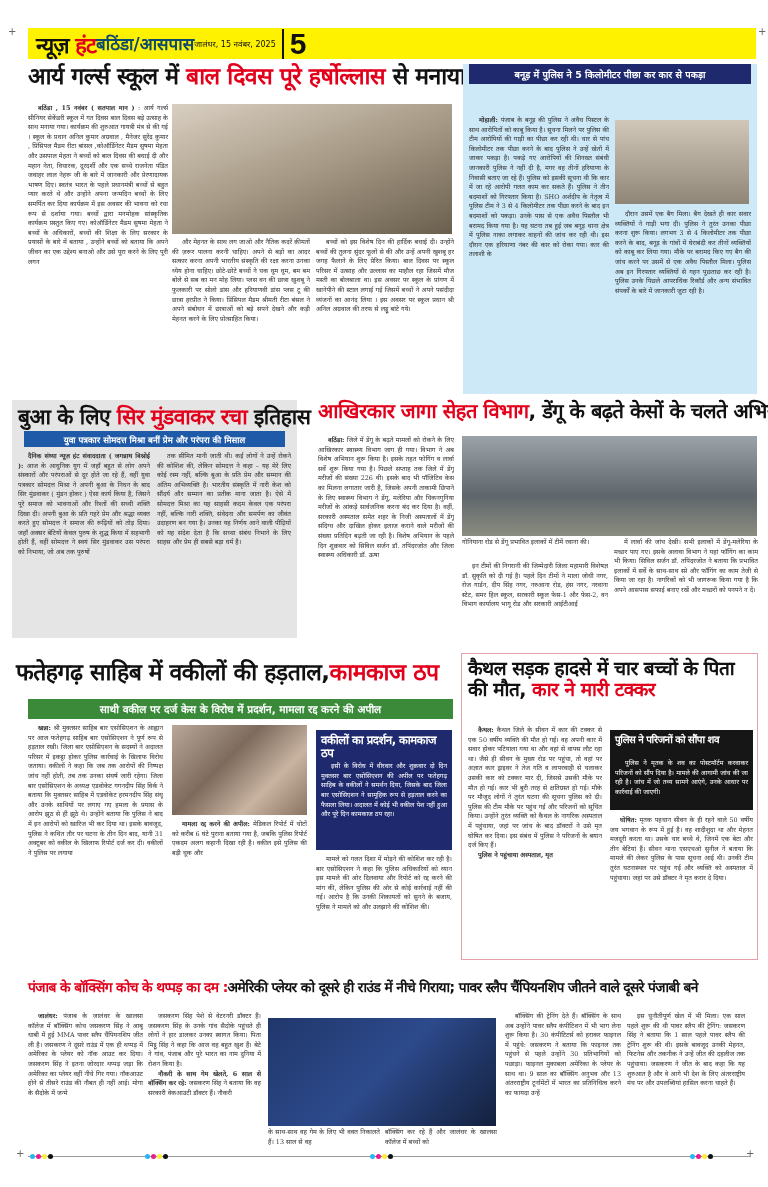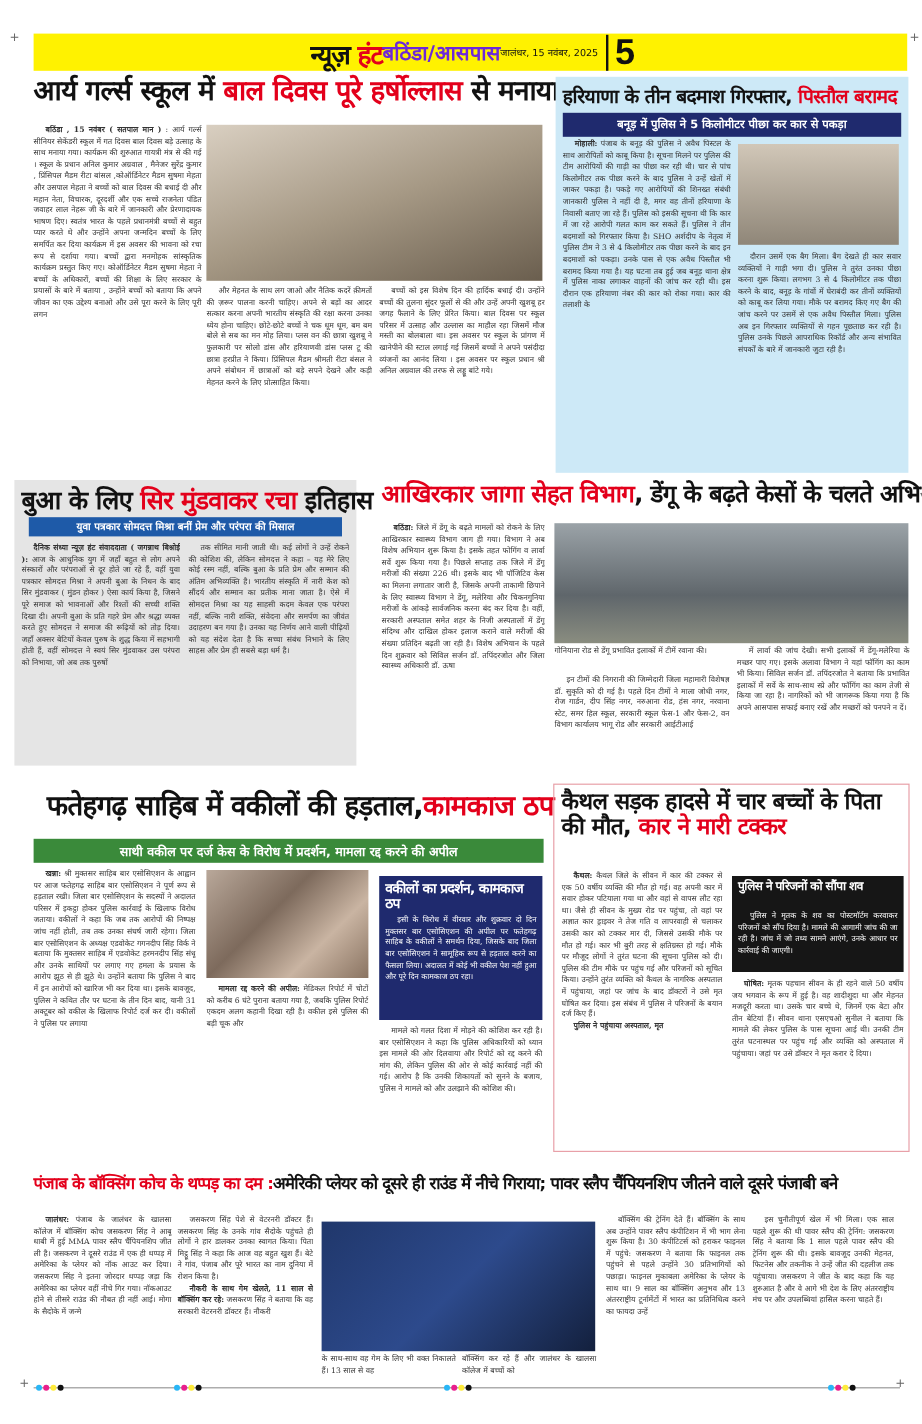--- a/index.html
+++ b/index.html
@@ -1,21 +1,21 @@
 <!DOCTYPE html>
 <html><head>
 <meta charset="utf-8">
 <style>
 *{box-sizing:border-box;margin:0;padding:0}
 body{width:768px;height:1187px;background:#fff;font-family:"DejaVu Serif",serif;color:#222;position:relative;overflow:hidden}
 .abs{position:absolute}
-.masthead{left:28px;top:28px;width:728px;height:31px;background:#fff200;display:flex;align-items:center;justify-content:center;padding:0 4px 0 8px}
+.masthead{left:28px;top:28px;width:728px;height:31px;background:#fff200;display:flex;align-items:center;justify-content:flex-start;padding:0 4px 0 8px}
 .logo{font-family:"DejaVu Sans",sans-serif;font-weight:bold;font-size:22px;letter-spacing:-1px}
 .logo .a{color:#111}.logo .b{color:#e3001b}
-.section{font-family:"DejaVu Sans",sans-serif;font-weight:bold;font-size:17px;color:#6d28d9}
+.section{font-family:"DejaVu Sans",sans-serif;font-weight:bold;font-size:17px;color:#0c4a6e}
 .dateblk{display:flex;align-items:center;gap:6px}
 .date{font-family:"DejaVu Sans",sans-serif;font-size:8px;color:#111}
 .pgnum{font-family:"Liberation Sans",sans-serif;font-weight:bold;font-size:30px;color:#111;border-left:2px solid #111;padding-left:6px;line-height:30px}
 .hl{font-family:"DejaVu Sans",sans-serif;font-weight:bold;line-height:1.1;color:#111;letter-spacing:-0.5px}
 .red{color:#e3001b}
 .txt{font-size:6.4px;line-height:9.6px;text-align:justify;color:#333}
 .txt p{text-indent:10px}
 .photo{background:linear-gradient(135deg,#b9a89a,#7d6a5c 40%,#c9b4a2 70%,#8a7462)}
 .photo2{background:linear-gradient(160deg,#d9cfc1,#a69985 50%,#6a5e4e)}
 .photo3{background:linear-gradient(180deg,#9ba3a8,#5f666b 60%,#8a8d80)}
@@ -56,24 +56,20 @@
 </div>
 <div class="abs photo2" style="left:172px;top:104px;width:280px;height:130px"></div>
 <div class="abs txt" style="left:172px;top:238px;width:138px;height:112px;overflow:hidden">
   <p>और मेहनत के साथ लग जाओ और नैतिक कदरें क़ीमतों की ज़रूर पालना करनी चाहिए। अपने से बड़ों का आदर सत्कार करना अपनी भारतीय संस्कृति की रक्षा करना उनका ध्येय होना चाहिए। छोटे-छोटे बच्चों ने चक धूम धूम, बम बम बोले से सब का मन मोह लिया। प्लस वन की छात्रा खुशबू ने फुलकारी पर सोलो डांस और हरियाणवी डांस प्लस टू की छात्रा हरप्रीत ने किया। प्रिंसिपल मैडम श्रीमती रीटा बंसल ने अपने संबोधन में छात्राओं को बड़े सपने देखने और कड़ी मेहनत करने के लिए प्रोत्साहित किया।</p>
 </div>
 <div class="abs txt" style="left:316px;top:238px;width:138px;height:112px;overflow:hidden">
   <p>बच्चों को इस विशेष दिन की हार्दिक बधाई दी। उन्होंने बच्चों की तुलना सुंदर फूलों से की और उन्हें अपनी खुशबू हर जगह फैलाने के लिए प्रेरित किया। बाल दिवस पर स्कूल परिसर में उत्साह और उल्लास का माहौल रहा जिसमें मौज मस्ती का बोलबाला था। इस अवसर पर स्कूल के प्रांगण में खानेपीने की स्टाल लगाई गई जिसमें बच्चों ने अपने पसंदीदा व्यंजनों का आनंद लिया । इस अवसर पर स्कूल प्रधान श्री अनिल अग्रवाल की तरफ से लड्डू बांटे गये।</p>
 </div>
 
 <div class="abs" style="left:463px;top:64px;width:294px;height:330px;background:#cde9f7">
-  <div class="hl" style="font-size:16px;padding:8px 6px 4px;white-space:nowrap">
-    <span>हरियाणा के तीन बदमाश गिरफ्तार,</span>
-    <span class="red">पिस्तौल बरामद</span>
-  </div>
   <div class="subbar" style="background:#1f2a6e;height:20px;margin:0 6px;font-size:9.5px">बनूड़ में पुलिस ने 5 किलोमीटर पीछा कर कार से पकड़ा</div>
   <div class="txt" style="position:absolute;left:6px;top:52px;width:140px;height:272px;overflow:hidden">
     <p><b>मोहाली:</b> <span>पंजाब के बनूड़ की पुलिस ने अवैध पिस्टल के साथ आरोपितों को काबू किया है। सूचना मिलने पर पुलिस की टीम आरोपियों की गाड़ी का पीछा कर रही थी। चार से पांच किलोमीटर तक पीछा करने के बाद पुलिस ने उन्हें खेतों में जाकर पकड़ा है। पकड़े गए आरोपियों की शिनख्त संबंधी जानकारी पुलिस ने नहीं दी है, मगर वह तीनों हरियाणा के निवासी बताए जा रहे हैं। पुलिस को इसकी सूचना थी कि कार में जा रहे आरोपी गलत काम कर सकते हैं। पुलिस ने तीन बदमाशों को गिरफ्तार किया है। SHO अर्शदीप के नेतृत्व में पुलिस टीम ने 3 से 4 किलोमीटर तक पीछा करने के बाद इन बदमाशों को पकड़ा। उनके पास से एक अवैध पिस्तौल भी बरामद किया गया है। यह घटना तब हुई जब बनूड़ थाना क्षेत्र में पुलिस नाका लगाकर वाहनों की जांच कर रही थी। इस दौरान एक हरियाणा नंबर की कार को रोका गया। कार की तलाशी के</span></p>
   </div>
   <div class="photo5" style="position:absolute;left:152px;top:56px;width:134px;height:84px"></div>
   <div class="txt" style="position:absolute;left:152px;top:146px;width:136px;height:180px;overflow:hidden">
     <p>दौरान उसमें एक बैग मिला। बैग देखते ही कार सवार व्यक्तियों ने गाड़ी भगा दी। पुलिस ने तुरंत उनका पीछा करना शुरू किया। लगभग 3 से 4 किलोमीटर तक पीछा करने के बाद, बनूड़ के गांवों में घेराबंदी कर तीनों व्यक्तियों को काबू कर लिया गया। मौके पर बरामद किए गए बैग की जांच करने पर उसमें से एक अवैध पिस्तौल मिला। पुलिस अब इन गिरफ्तार व्यक्तियों से गहन पूछताछ कर रही है। पुलिस उनके पिछले आपराधिक रिकॉर्ड और अन्य संभावित संपर्कों के बारे में जानकारी जुटा रही है।</p>
   </div>
 </div>
 
@@ -102,21 +98,21 @@
 </div>
 <div class="abs photo3" style="left:462px;top:436px;width:295px;height:100px"></div>
 <div class="abs txt" style="left:462px;top:538px;width:145px;height:20px;overflow:hidden">गोनियाना रोड से डेंगू प्रभावित इलाकों में टीमें रवाना की।</div>
 <div class="abs txt" style="left:462px;top:562px;width:146px;height:78px;overflow:hidden">
   <p>इन टीमों की निगरानी की जिम्मेदारी जिला महामारी विशेषज्ञ डॉ. सुकृति को दी गई है। पहले दिन टीमों ने माला जोधी नगर, रोज गार्डन, दीप सिंह नगर, नरुआना रोड, हंस नगर, नरवाना स्टेट, समर हिल स्कूल, सरकारी स्कूल फेस-1 और फेस-2, वन विभाग कार्यालय भागू रोड और सरकारी आईटीआई</p>
 </div>
 <div class="abs txt" style="left:614px;top:538px;width:144px;height:100px;overflow:hidden">
   <p>में लार्वा की जांच देखी। सभी इलाकों में डेंगू-मलेरिया के मच्छर पाए गए। इसके अलावा विभाग ने यहां फॉगिंग का काम भी किया। सिविल सर्जन डॉ. तपिंदरजोत ने बताया कि प्रभावित इलाकों में सर्वे के साथ-साथ स्प्रे और फॉगिंग का काम तेजी से किया जा रहा है। नागरिकों को भी जागरूक किया गया है कि अपने आसपास सफाई बनाए रखें और मच्छरों को पनपने न दें।</p>
 </div>
 
-<div class="abs" style="left:39px;top:660px;width:425px;height:34px">
+<div class="abs" style="left:16px;top:660px;width:425px;height:34px">
   <div class="hl" style="font-size:23px;white-space:nowrap">
     <span>फतेहगढ़ साहिब में वकीलों की हड़ताल,</span><span class="red">कामकाज ठप</span>
   </div>
 </div>
 <div class="abs subbar" style="left:28px;top:699px;width:425px;height:20px;background:#3a8a3a;font-size:10.5px">साथी वकील पर दर्ज केस के विरोध में प्रदर्शन, मामला रद्द करने की अपील</div>
 <div class="abs txt" style="left:28px;top:724px;width:135px;height:232px;overflow:hidden">
   <p><b>खन्ना:</b> <span>श्री मुक्तसर साहिब बार एसोसिएशन के आह्वान पर आज फतेहगढ़ साहिब बार एसोसिएशन ने पूर्ण रूप से हड़ताल रखी। जिला बार एसोसिएशन के सदस्यों ने अदालत परिसर में इकट्ठा होकर पुलिस कार्रवाई के खिलाफ विरोध जताया। वकीलों ने कहा कि जब तक आरोपों की निष्पक्ष जांच नहीं होती, तब तक उनका संघर्ष जारी रहेगा। जिला बार एसोसिएशन के अध्यक्ष एडवोकेट गगनदीप सिंह विर्क ने बताया कि मुक्तसर साहिब में एडवोकेट हरमनदीप सिंह संधू और उनके साथियों पर लगाए गए हमला के प्रयास के आरोप झूठ से ही झूठे थे। उन्होंने बताया कि पुलिस ने बाद में इन आरोपों को खारिज भी कर दिया था। इसके बावजूद, पुलिस ने कथित तौर पर घटना के तीन दिन बाद, यानी 31 अक्टूबर को वकील के खिलाफ रिपोर्ट दर्ज कर दी। वकीलों ने पुलिस पर लगाया</span></p>
 </div>
 <div class="abs photo" style="left:172px;top:725px;width:135px;height:90px"></div>
 <div class="abs txt" style="left:172px;top:820px;width:135px;height:136px;overflow:hidden">
@@ -155,21 +151,21 @@
 <div class="abs" style="left:28px;top:980px;width:735px;height:28px">
   <div class="hl" style="font-size:13.8px;white-space:nowrap;letter-spacing:-0.6px">
     <span class="red">पंजाब के बॉक्सिंग कोच के थप्पड़ का दम :</span><span>अमेरिकी प्लेयर को दूसरे ही राउंड में नीचे गिराया; पावर स्लैप चैंपियनशिप जीतने वाले दूसरे पंजाबी बने</span>
   </div>
 </div>
 <div class="abs txt" style="left:28px;top:1012px;width:115px;height:136px;overflow:hidden">
   <p><b>जालंधर:</b> <span>पंजाब के जालंधर के खालसा कॉलेज में बॉक्सिंग कोच जसकरण सिंह ने आबू धाबी में हुई MMA पावर स्लैप चैंपियनशिप जीत ली है। जसकरण ने दूसरे राउंड में एक ही थप्पड़ में अमेरिका के प्लेयर को नॉक आउट कर दिया। जसकरण सिंह ने इतना जोरदार थप्पड़ जड़ा कि अमेरिका का प्लेयर वहीं नीचे गिर गया। नॉकआउट होने से तीसरे राउंड की नौबत ही नहीं आई। मोगा के सैदोके में जन्मे</span></p>
 </div>
 <div class="abs txt" style="left:148px;top:1012px;width:113px;height:136px;overflow:hidden">
   <p>जसकरण सिंह पेशे से वेटरनरी डॉक्टर हैं। जसकरण सिंह के उनके गांव सैदोके पहुंचते ही लोगों ने हार डालकर उनका स्वागत किया। पिता मिट्ठू सिंह ने कहा कि आज वह बहुत खुश हैं। बेटे ने गांव, पंजाब और पूरे भारत का नाम दुनिया में रोशन किया है।</p>
-  <p><b>नौकरी के साथ गेम खेलते, 11 साल से बॉक्सिंग कर रहे:</b> <span>जसकरण सिंह ने बताया कि वह सरकारी वेटरनरी डॉक्टर हैं। नौकरी</span></p>
+  <p><b>नौकरी के साथ गेम खेलते, 6 साल से बॉक्सिंग कर रहे:</b> <span>जसकरण सिंह ने बताया कि वह सरकारी वेकआउटी डॉक्टर हैं। नौकरी</span></p>
 </div>
 <div class="abs photo4" style="left:268px;top:1018px;width:228px;height:108px"></div>
 <div class="abs txt" style="left:268px;top:1128px;width:112px;height:20px;overflow:hidden">के साथ-साथ वह गेम के लिए भी वक्त निकालते हैं। 13 साल से वह</div>
 <div class="abs txt" style="left:385px;top:1128px;width:112px;height:20px;overflow:hidden">बॉक्सिंग कर रहे हैं और जालंधर के खालसा कॉलेज में बच्चों को</div>
 <div class="abs txt" style="left:505px;top:1012px;width:116px;height:136px;overflow:hidden">
   <p>बॉक्सिंग की ट्रेनिंग देते हैं। बॉक्सिंग के साथ अब उन्होंने पावर स्लैप कंपीटिशन में भी भाग लेना शुरू किया है। 30 कंपीटिटर्स को हराकर फाइनल में पहुंचे: जसकरण ने बताया कि फाइनल तक पहुंचने से पहले उन्होंने 30 प्रतिभागियों को पछाड़ा। फाइनल मुकाबला अमेरिका के प्लेयर के साथ था। 9 साल का बॉक्सिंग अनुभव और 13 अंतरराष्ट्रीय टूर्नामेंटों में भारत का प्रतिनिधित्व करने का फायदा उन्हें</p>
 </div>
 <div class="abs txt" style="left:627px;top:1012px;width:118px;height:136px;overflow:hidden">
   <p>इस चुनौतीपूर्ण खेल में भी मिला। एक साल पहले शुरू की थी पावर स्लैप की ट्रेनिंग: जसकरण सिंह ने बताया कि 1 साल पहले पावर स्लैप की ट्रेनिंग शुरू की थी। इसके बावजूद उनकी मेहनत, फिटनेस और तकनीक ने उन्हें जीत की दहलीज तक पहुंचाया। जसकरण ने जीत के बाद कहा कि यह शुरुआत है और वे आगे भी देश के लिए अंतरराष्ट्रीय मंच पर और उपलब्धियां हासिल करना चाहते हैं।</p>
 </div>

